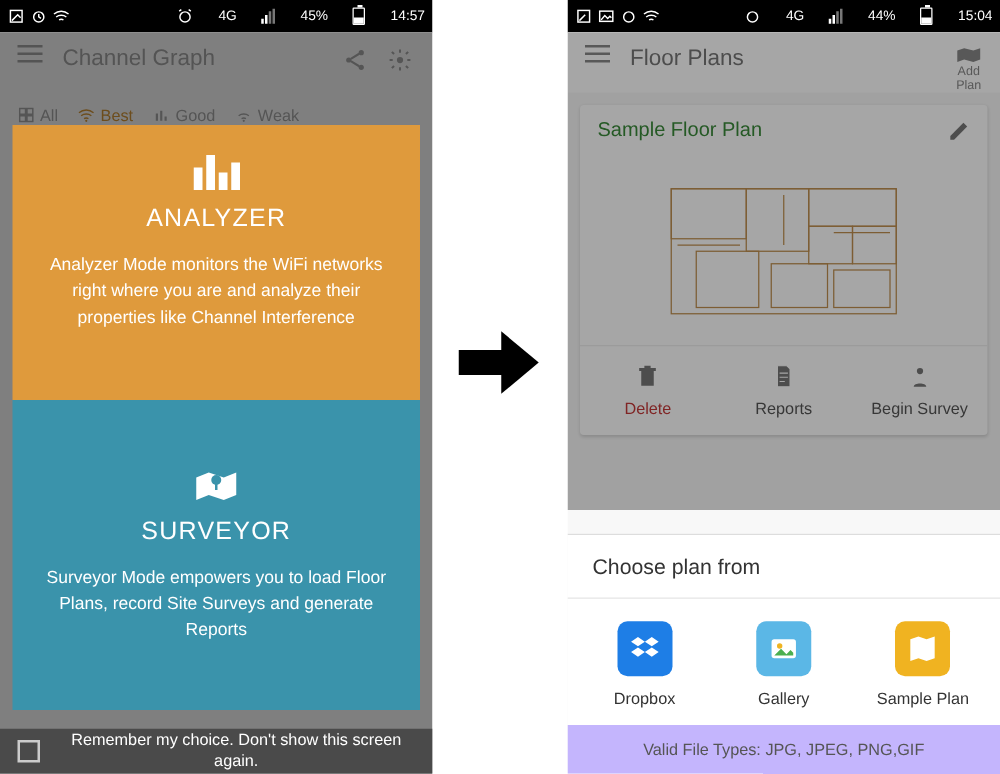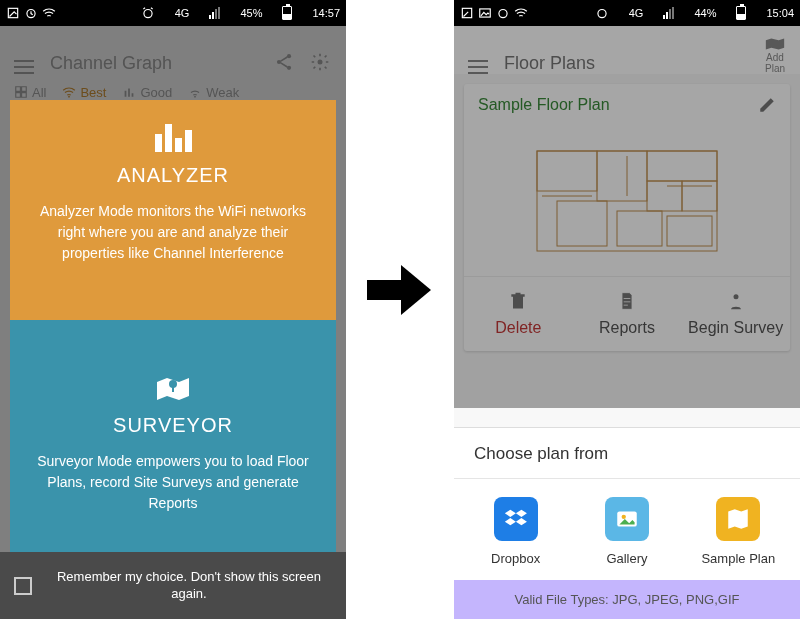--- a/index.html
+++ b/index.html
@@ -12,58 +12,58 @@
 .arrow-stem{position:absolute;left:2px;top:15px;width:38px;height:20px;background:#000}
 .arrow-head{position:absolute;left:36px;top:0;width:0;height:0;border-left:30px solid #000;border-top:25px solid transparent;border-bottom:25px solid transparent}
 .status-bar{height:26px;background:#000;color:#fff;display:flex;align-items:center;justify-content:space-between;padding:0 6px;font-size:11px}
 .status-icons-left{display:flex;gap:4px;align-items:center}
 .status-icons-right{display:flex;gap:20px;align-items:center}
 .status-icon{width:14px;height:14px;display:inline-flex;align-items:center;justify-content:center}
 .status-icon svg{width:14px;height:14px;fill:#fff}
 .battery-icon{width:10px;height:14px;border:1px solid #fff;border-radius:1px;position:relative;display:inline-block}
 .battery-fill{position:absolute;bottom:0;left:0;right:0;height:45%;background:#fff}
 .battery-top{position:absolute;top:-3px;left:3px;width:4px;height:2px;background:#fff}
-.app-bar{height:48px;display:flex;align-items:flex-end;padding:0 14px;color:#797979;background:#fff}
+.app-bar{height:48px;display:flex;align-items:flex-start;padding:10px 14px;color:#797979;background:#fff}
 .app-bar-left{background:#fff;color:#a8a8a8}
 .hamburger{width:20px;height:14px;display:flex;flex-direction:column;justify-content:space-between;margin-right:16px}
 .hamburger span{height:2px;background:currentColor}
 .app-bar-title{flex:1;font-size:18px;color:inherit}
 .app-bar-action{width:24px;height:24px;margin-left:12px;display:flex;align-items:center;justify-content:center}
 .filter-row{height:36px;display:flex;align-items:center;padding:0 10px;font-size:13px;color:#aaa;background:#fff;gap:8px}
 .filter-item{display:flex;align-items:center;gap:4px;padding:0 4px}
 .filter-item.active{color:#d99a3a}
 .dim-overlay{position:absolute;left:0;right:0;top:26px;bottom:0;background:rgba(0,0,0,0.5);pointer-events:none}
 .mode-card{position:absolute;left:10px;right:10px;color:#fff;text-align:center;padding:20px 18px}
 .mode-analyzer{top:100px;height:220px;background:#df9a3c}
 .mode-surveyor{top:320px;height:248px;background:#3a93ab;display:flex;flex-direction:column;justify-content:center}
 .mode-icon{margin:0 auto 12px;width:40px;height:32px;display:flex;align-items:flex-end;justify-content:center;gap:3px}
 .mode-icon .bar{width:7px;background:#fff}
 .mode-title{font-size:20px;letter-spacing:1px;margin-bottom:14px;font-weight:400}
 .mode-desc{font-size:14px;line-height:1.5}
 .surveyor-icon{margin:0 auto 12px;width:36px;height:28px}
 .surveyor-icon svg{width:100%;height:100%;fill:#fff}
-.remember-bar{position:absolute;left:0;right:0;bottom:0;height:67px;background:#4a4a4a;color:#fff;display:flex;align-items:center;padding:0 14px;font-size:13px}
+.remember-bar{position:absolute;left:0;right:0;bottom:0;height:36px;background:#4a4a4a;color:#fff;display:flex;align-items:center;padding:0 14px;font-size:13px}
 .checkbox{width:18px;height:18px;border:2px solid #ccc;margin-right:14px;flex-shrink:0}
 .remember-text{text-align:center;flex:1;line-height:1.3}
 .loading-text{position:absolute;left:0;right:0;top:298px;text-align:center;font-size:11px;color:#c4782a}
 .ghz-chip{position:absolute;right:22px;top:140px;font-size:12px;color:#c08838}
 
 .right-content{position:relative;background:#f8f8f8;height:593px}
 .right-dim{position:absolute;left:0;right:0;top:0;height:382px;background:rgba(0,0,0,0.35);z-index:5;pointer-events:none}
 .add-plan{display:flex;flex-direction:column;align-items:center;font-size:10px;color:#888;gap:0}
 .add-plan svg{width:22px;height:16px;fill:#888}
 .floor-card{margin:10px;background:#fff;border-radius:3px;box-shadow:0 1px 3px rgba(0,0,0,0.15);position:relative}
 .floor-header{display:flex;align-items:center;justify-content:space-between;padding:12px 14px}
 .floor-title{color:#3a8a3a;font-size:16px}
 .pencil{width:18px;height:18px}
 .pencil svg{width:100%;height:100%;fill:#777}
 .floor-image{height:150px;display:flex;align-items:center;justify-content:center;padding:10px}
 .floor-image svg{max-width:200px;max-height:130px}
 .floor-actions{display:flex;border-top:1px solid #eee}
-.floor-action{flex:1;text-align:center;padding:14px 4px;font-size:16px;color:#555}
+.floor-action{flex:1;text-align:center;padding:14px 4px;font-size:13px;color:#555}
 .floor-action .act-icon{display:block;margin:0 auto 8px;width:20px;height:20px}
 .floor-action.del{color:#c53a3a}
 .sheet{position:absolute;left:0;right:0;bottom:0;background:#fff;z-index:10;border-top:1px solid #ddd}
 .sheet-title{padding:16px 20px 14px;font-size:17px;color:#333;border-bottom:1px solid #e5e5e5}
 .sheet-options{display:flex;padding:18px 6px 14px}
 .sheet-opt{flex:1;text-align:center;font-size:13px;color:#333}
 .opt-icon{width:44px;height:44px;margin:0 auto 10px;border-radius:8px;display:flex;align-items:center;justify-content:center}
 .opt-gallery{background:#5bb7e6}
 .opt-dropbox{background:#1e7ee6}
 .opt-sample{background:#f0b321}

